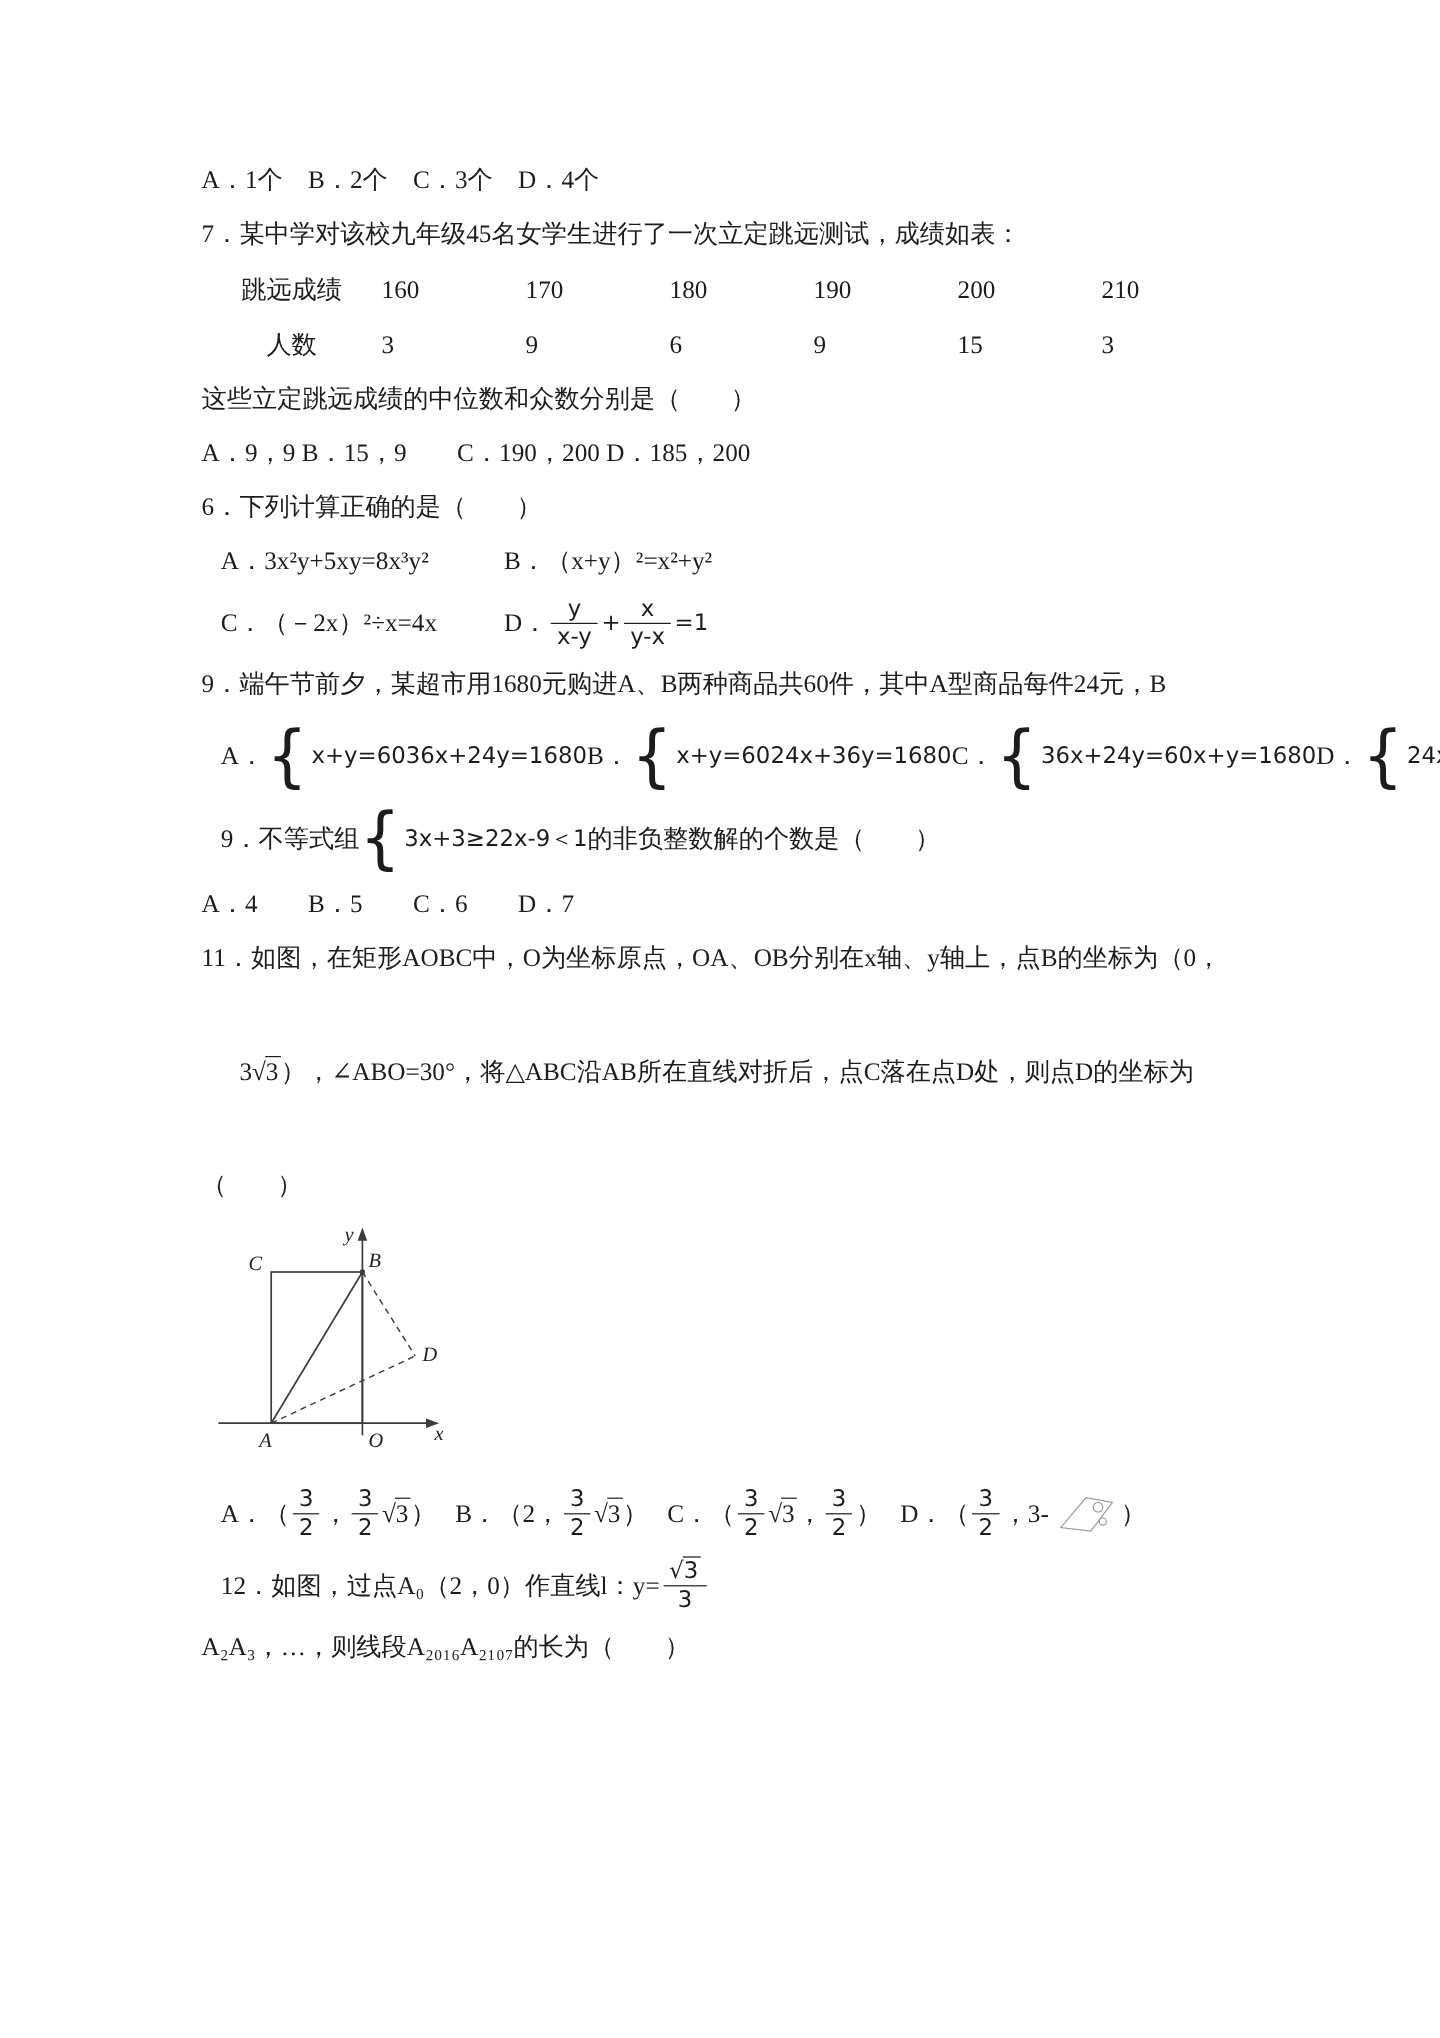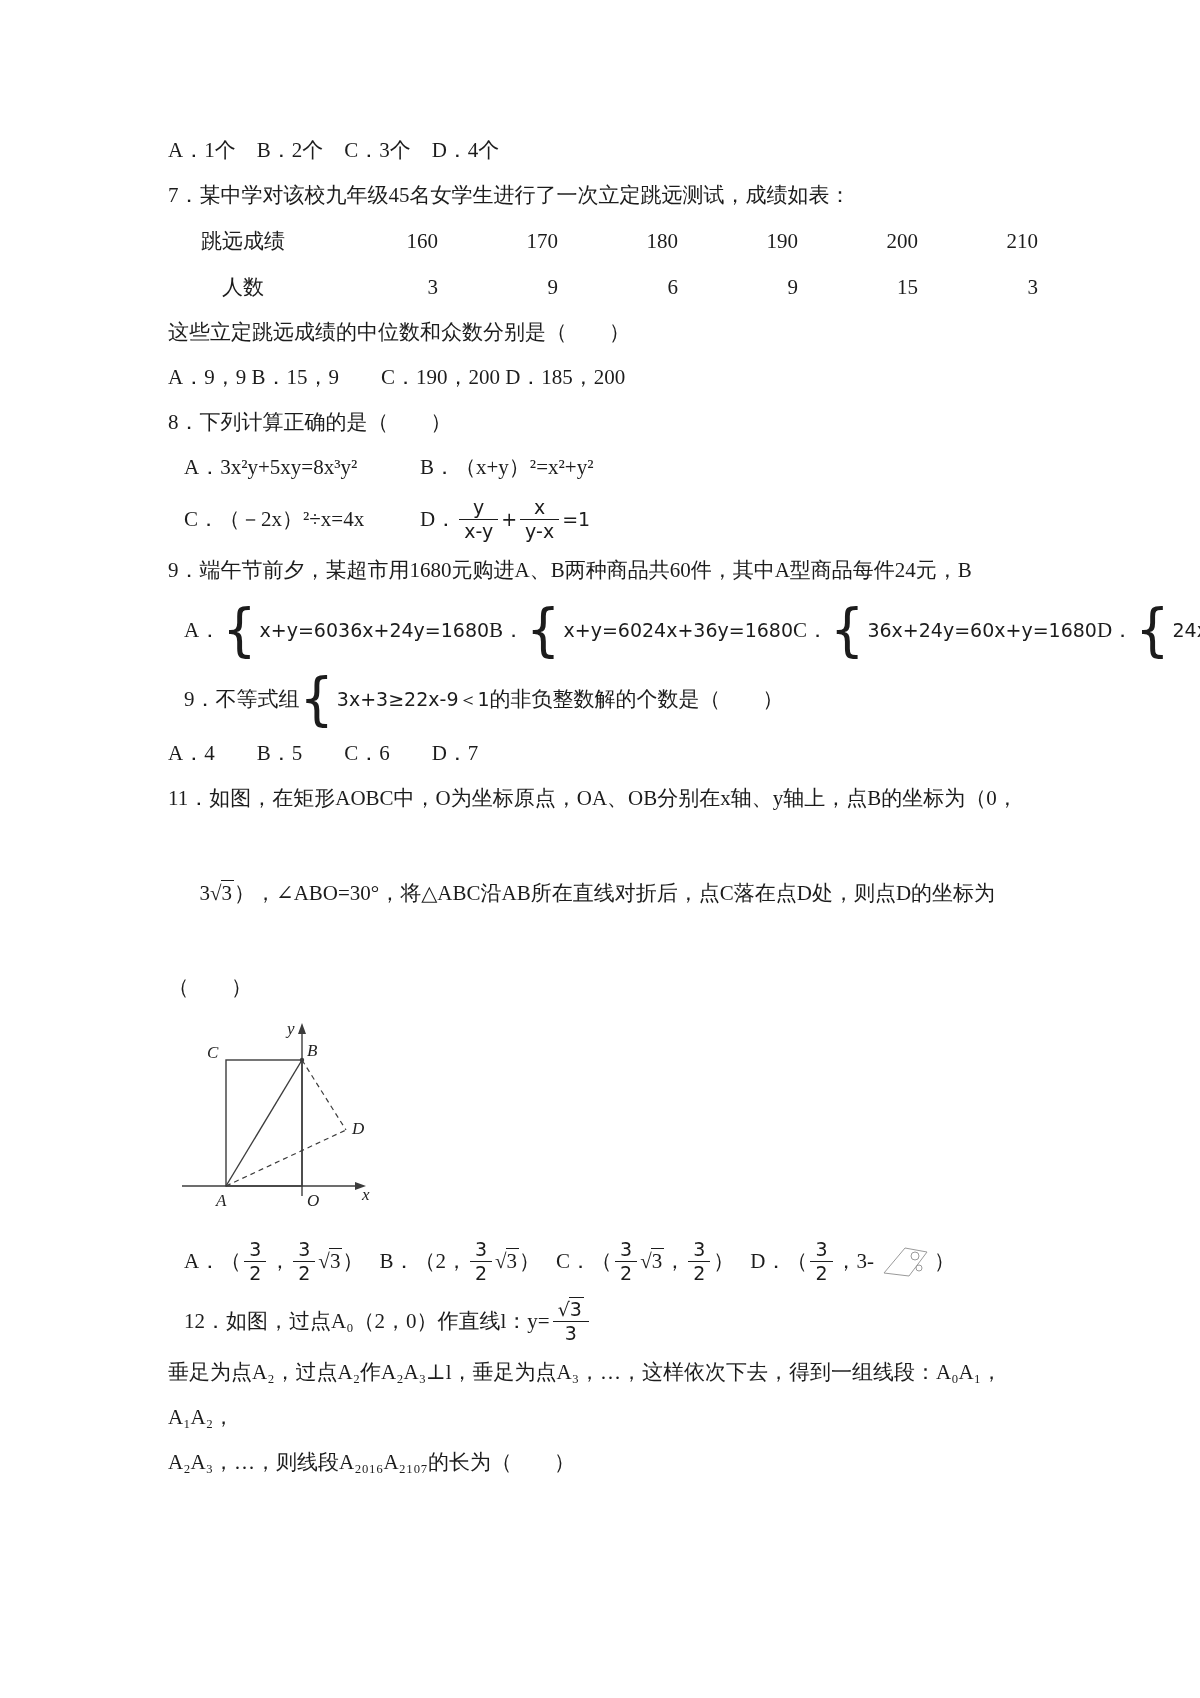--- a/index.html
+++ b/index.html
@@ -20,21 +20,21 @@
     top: 128px;
     width: 870px;
   }
   .line { line-height: 45px; white-space: pre-wrap; }
   .row { display: flex; align-items: center; white-space: pre-wrap; margin-left: 16px; }
   .tall { min-height: 58px; }
   .colA { display: inline-block; width: 236px; flex-shrink: 0; }
   
   .trow { display: flex; line-height: 46px; }
   .tc0 { width: 150px; text-align: center; flex-shrink: 0; }
-  .tc  { flex: 1; text-align: right; }
+  .tc  { flex: 1; text-align: left; }
   
   .mathfont { font-family: "DejaVu Sans", sans-serif; font-size: 19px; }
   .frac { display: inline-flex; flex-direction: column; text-align: center;
           vertical-align: middle; margin: 0 3px; font-size: 19px; line-height: 23px;
           font-family: "DejaVu Sans", sans-serif; }
   .frac .num { border-bottom: 1.6px solid #1c1c1c; padding: 0 5px; display: block; }
   .frac .den { padding: 0 5px; display: block; }
   .rad { display: inline-block; white-space: nowrap; }
   .rad-sign { letter-spacing: -1px; }
   .rad-arg { border-top: 1.6px solid #1c1c1c; padding: 0 2px 0 1px; }
@@ -86,21 +86,21 @@
         <span class="tc">6</span>
         <span class="tc">9</span>
         <span class="tc">15</span>
         <span class="tc">3</span>
       </div>
     </div>
 
     <div class="line">这些立定跳远成绩的中位数和众数分别是（　　）</div>
     <div class="line">A．9，9 B．15，9　　C．190，200 D．185，200</div>
 
-    <div class="line">8．下列计算正确的是（　　）</div>
+    <div class="line">6．下列计算正确的是（　　）</div>
 
     <div class="row" style="line-height:45px;">
       <span class="colA">A．3x²y+5xy=8x³y²</span>
       <span>B．（x+y）²=x²+y²</span>
     </div>
 
     <div class="row tall">
       <span class="colA">C．（－2x）²÷x=4x</span>
       <span class="mrow">
         <span>D．</span>
@@ -248,17 +248,16 @@
       </span>
     </div>
 
     <div class="row tall">
       <span>12．如图，过点A₀（2，0）作直线l：y=</span>
       <span class="frac">
         <span class="num"><span class="rad-sign">√</span><span class="rad-arg">3</span></span>
         <span class="den">3</span>
       </span>
     </div>
-    <div class="line">垂足为点A₂，过点A₂作A₂A₃⊥l，垂足为点A₃，…，这样依次下去，得到一组线段：A₀A₁，A₁A₂，</div>
     <div class="line">A₂A₃，…，则线段A₂₀₁₆A₂₁₀₇的长为（　　）</div>
 
   </div>
 </div>
 
 </body></html>

